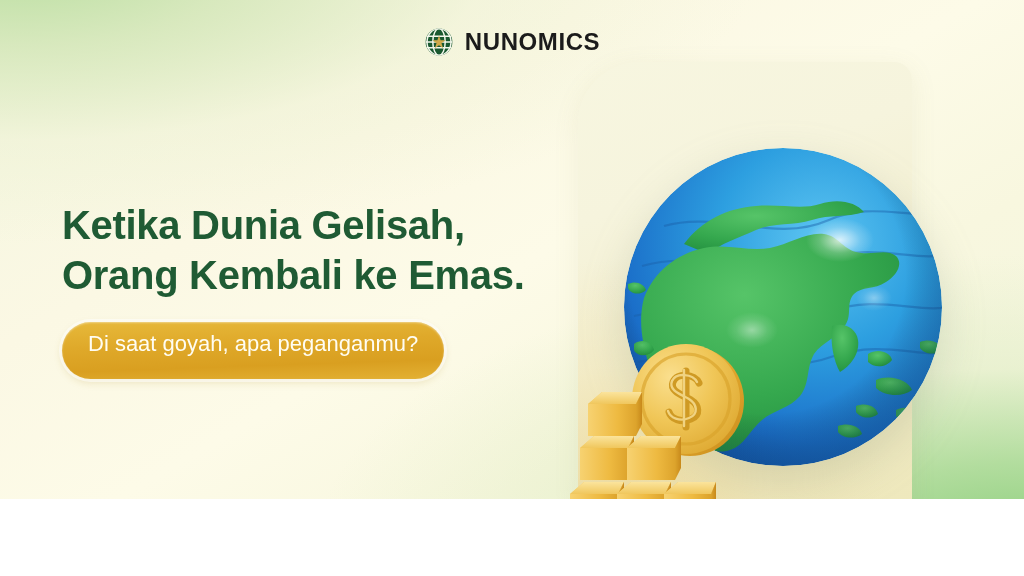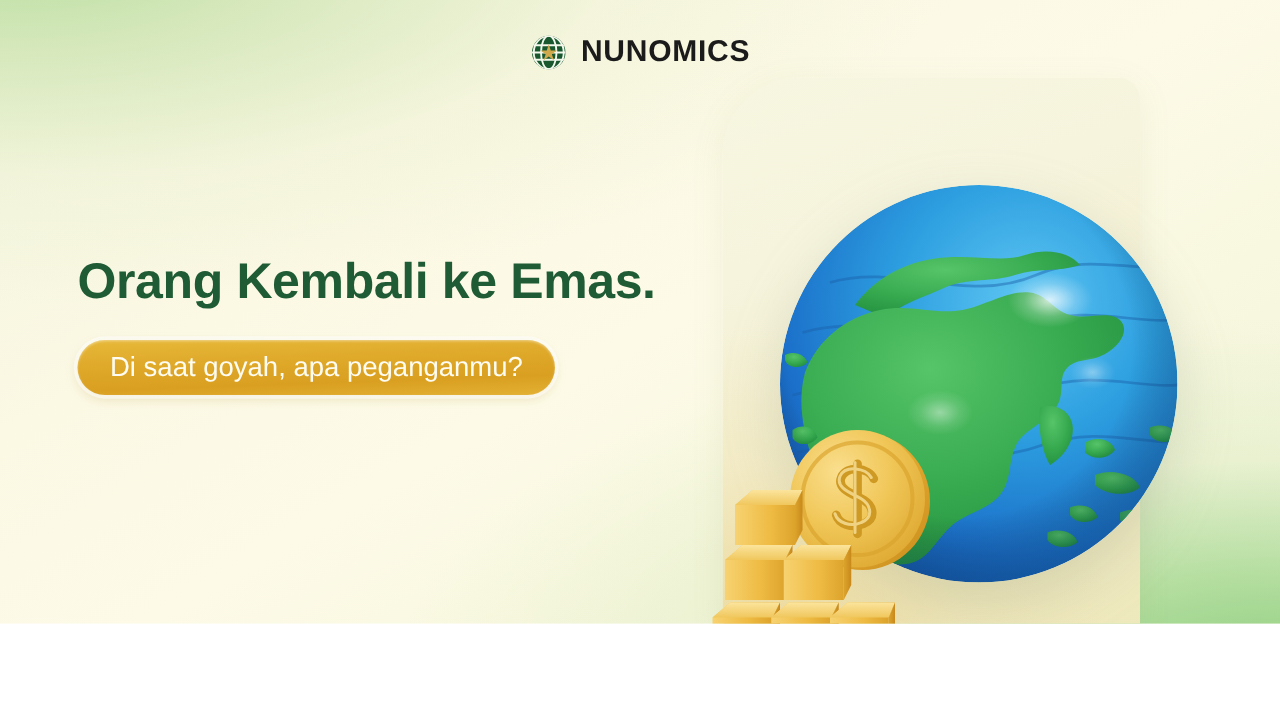--- a/index.html
+++ b/index.html
@@ -67,21 +67,21 @@
     color: #1f5b34;
     white-space: nowrap;
   }
   .headline .line {
     display: block;
   }
 
   .pill {
     display: inline-block;
     margin-top: 22px;
-    padding: 9px 26px 9px 26px;
+    padding: 9px 26px 22px 26px;
     border-radius: 999px;
     background: linear-gradient(178deg, #e7b93a 0%, #dfa92a 38%, #d99f20 72%, #e3b134 100%);
     box-shadow:
       0 0 0 3px rgba(255,255,255,0.55),
       0 3px 9px rgba(170,130,25,0.22),
       inset 0 1px 2px rgba(255,255,255,0.40);
     color: #fffdf3;
     font-family: "Liberation Sans", sans-serif;
     font-size: 22px;
     font-weight: normal;
@@ -170,20 +170,21 @@
           <line x1="1.3" y1="20.8" x2="28.7" y2="20.8"></line>
         </g>
         <path d="M15 8.4 L16.6 13.3 L21.6 13.3 L17.5 16.3 L19.1 21.2 L15 18.2 L10.9 21.2 L12.5 16.3 L8.4 13.3 L13.4 13.3 Z" fill="#cfa94b"></path>
       </svg>
     </span>
     <span class="logo-text">NUNOMICS</span>
   </div>
 
   <div class="copy">
     <h1 class="headline">
+      <span class="line">Ketika Dunia Gelisah,</span>
       <span class="line">Orang Kembali ke Emas.</span>
     </h1>
     <div class="pill">Di saat goyah, apa peganganmu?</div>
   </div>
 
   <div class="art-card"></div>
 
   <div class="art-stage">
 
     <div class="globe">

